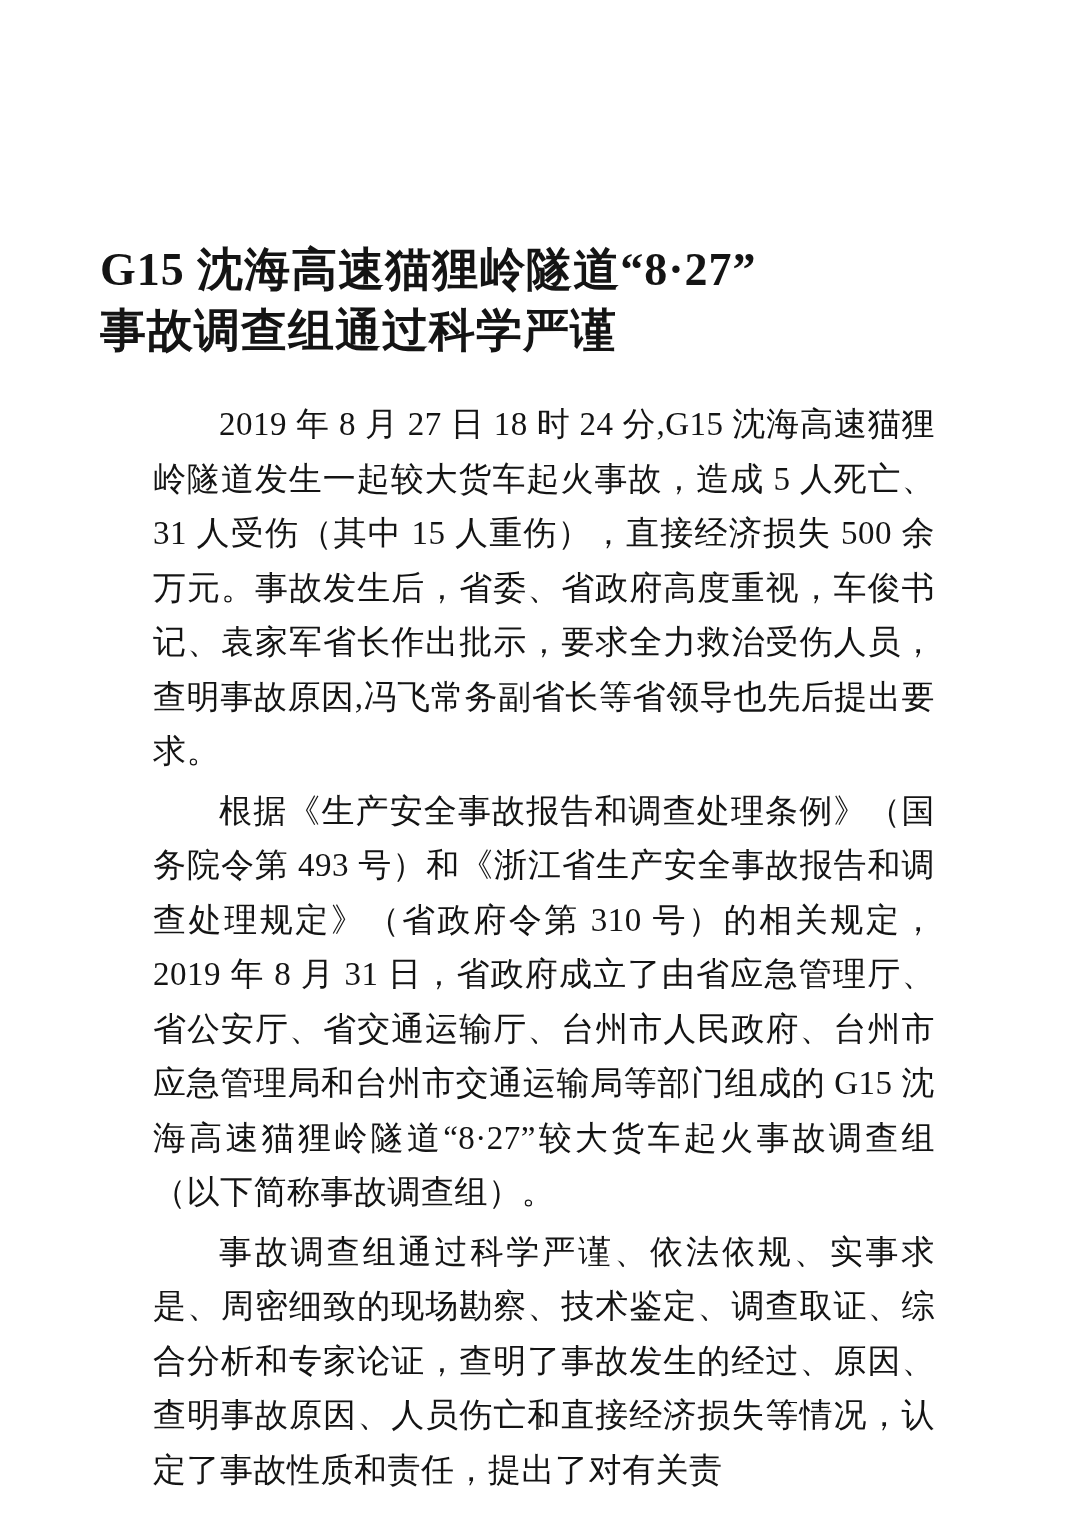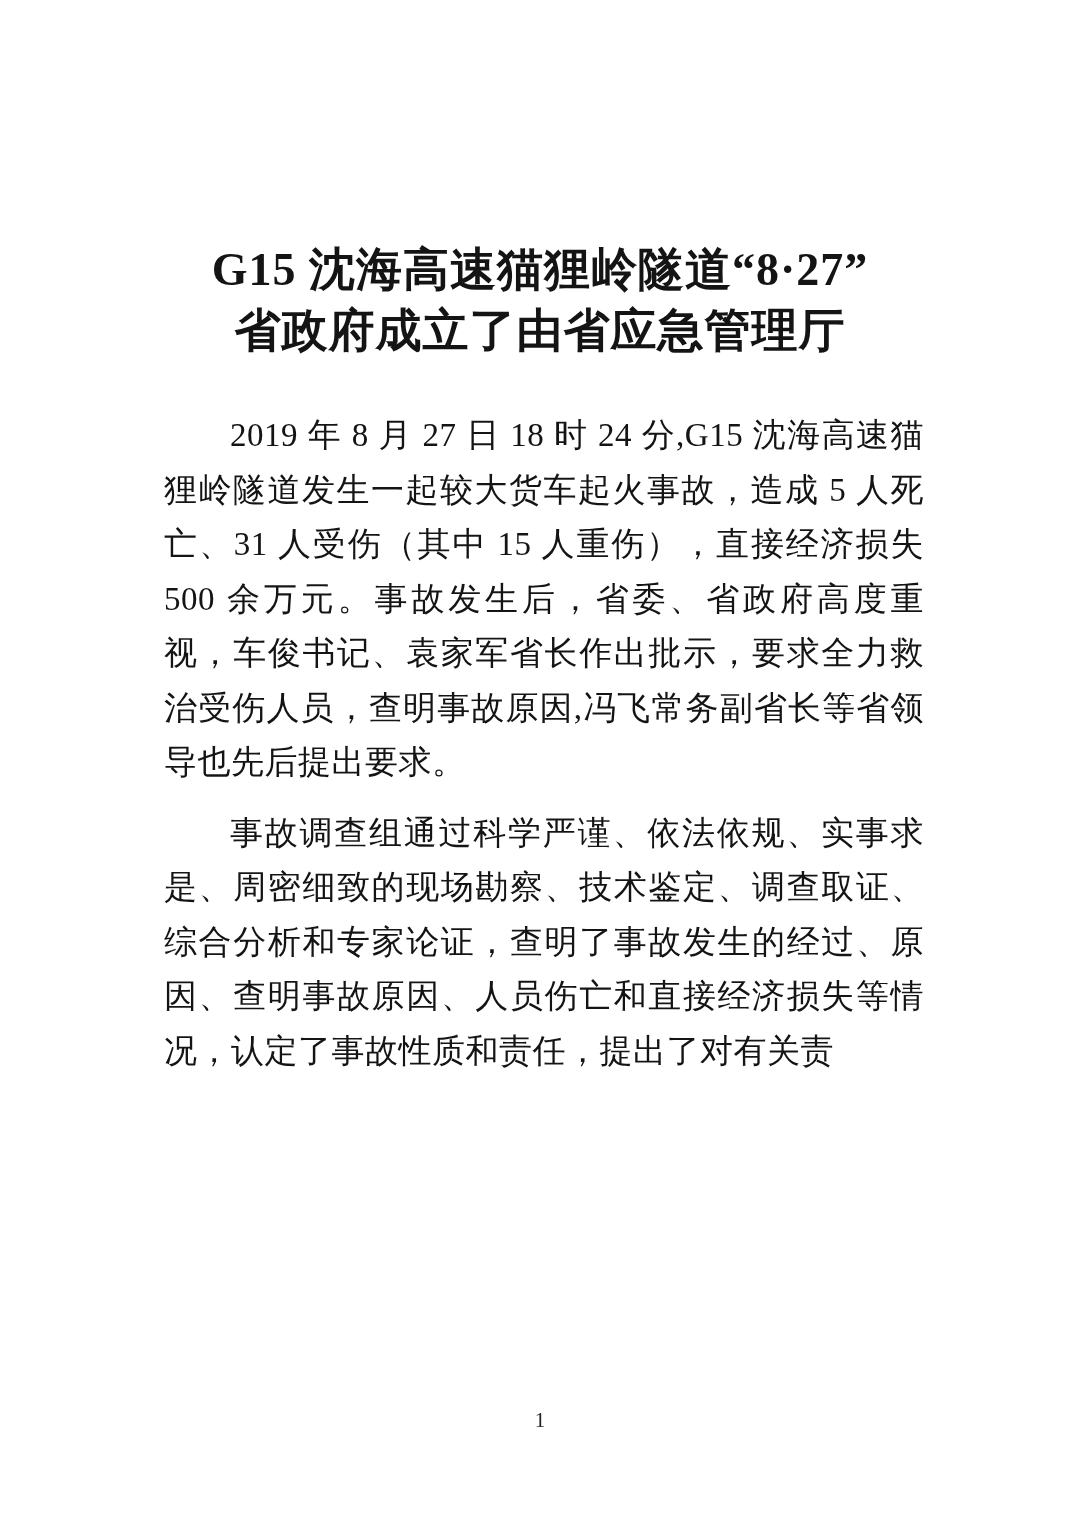--- a/index.html
+++ b/index.html
@@ -15,65 +15,65 @@
     background: #ffffff;
     overflow: hidden;
     font-family: "Liberation Serif", "DejaVu Serif", serif;
     color: #141414;
   }
   .title-block {
     position: absolute;
     top: 208px;
     left: 100px;
     width: 880px;
-    text-align: center;
     font-size: 46px;
     font-weight: 700;
     line-height: 61px;
     letter-spacing: 1px;
   }
   .title-line {
     display: block;
     white-space: nowrap;
   }
   .body-block {
     position: absolute;
     top: 392px;
     left: 148px;
     width: 792px;
     font-size: 33px;
     line-height: 54.5px;
     text-align: justify;
     letter-spacing: 0.5px;
   }
   .body-block p {
-    margin: 16px;
+    margin: 5px;
     padding: 0;
     text-indent: 2em;
   }
   .page-number {
     position: absolute;
     top: 1408px;
     left: 0;
     width: 100%;
     text-align: center;
     font-size: 21px;
     color: #222222;
   }
 </style>
 </head>
 <body>
 
 <div class="page">
 
   <h1 class="title-block">
     <span class="title-line">G15 沈海高速猫狸岭隧道“8·27”</span>
-    <span class="title-line">省政府成立了由省应急管理厅</span>
+    <span class="title-line">事故调查组通过科学严谨</span>
   </h1>
 
   <div class="body-block">
     <p>2019 年 8 月 27 日 18 时 24 分,G15 沈海高速猫狸岭隧道发生一起较大货车起火事故，造成 5 人死亡、31 人受伤（其中 15 人重伤），直接经济损失 500 余万元。事故发生后，省委、省政府高度重视，车俊书记、袁家军省长作出批示，要求全力救治受伤人员，查明事故原因,冯飞常务副省长等省领导也先后提出要求。</p>
+    <p>根据《生产安全事故报告和调查处理条例》（国务院令第 493 号）和《浙江省生产安全事故报告和调查处理规定》（省政府令第 310 号）的相关规定，2019 年 8 月 31 日，省政府成立了由省应急管理厅、省公安厅、省交通运输厅、台州市人民政府、台州市应急管理局和台州市交通运输局等部门组成的 G15 沈海高速猫狸岭隧道“8·27”较大货车起火事故调查组（以下简称事故调查组）。</p>
     <p>事故调查组通过科学严谨、依法依规、实事求是、周密细致的现场勘察、技术鉴定、调查取证、综合分析和专家论证，查明了事故发生的经过、原因、查明事故原因、人员伤亡和直接经济损失等情况，认定了事故性质和责任，提出了对有关责</p>
   </div>
 
   <div class="page-number">1</div>
 
 </div>
 
 </body></html>

